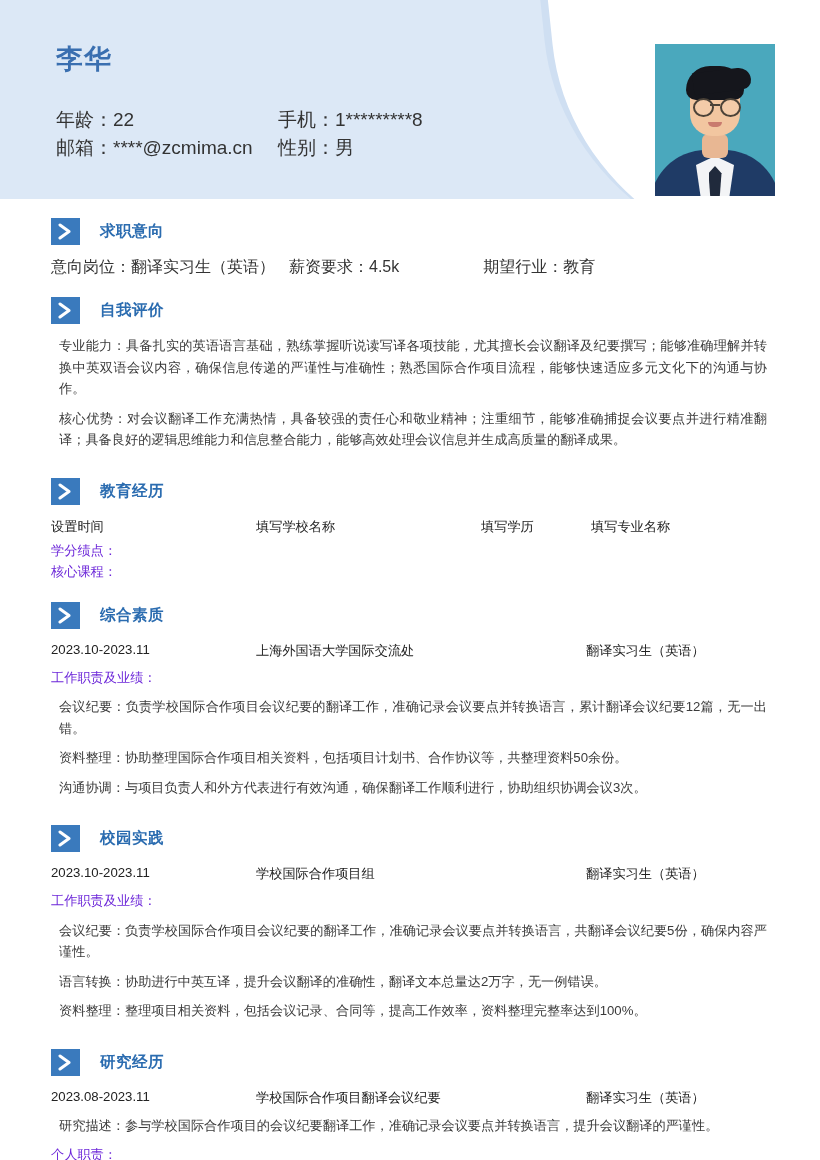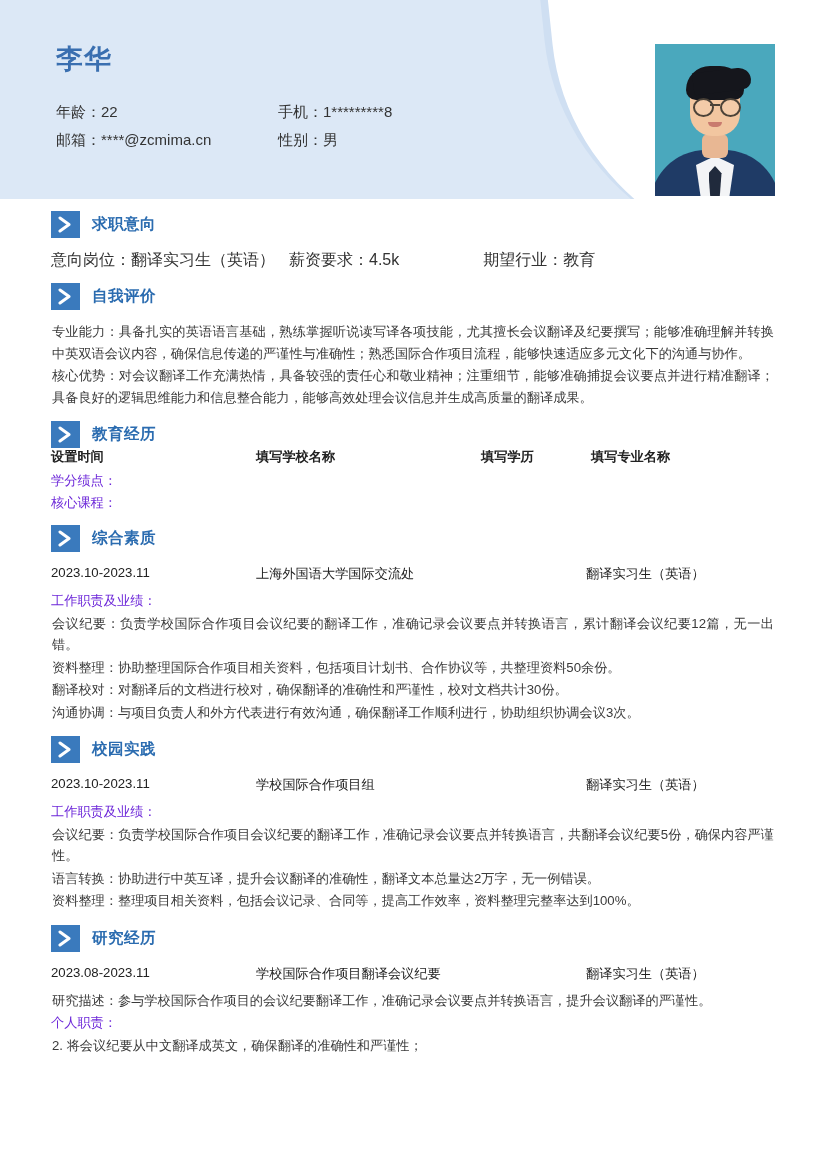--- a/index.html
+++ b/index.html
@@ -60,22 +60,22 @@
     left: 56px;
     top: 41px;
     font-size: 27px;
     font-weight: bold;
     color: #3a6fb0;
     letter-spacing: 1px;
   }
   .meta {
     position: absolute;
     left: 56px;
-    top: 98px;
-    font-size: 15px;
+    top: 106px;
+    font-size: 19px;
     color: #333333;
     line-height: 28px;
   }
   .meta-row { display: block; white-space: nowrap; }
   .meta-col-a { display: inline-block; width: 222px; }
   .meta-col-b { display: inline-block; }
 
   .photo {
     position: absolute;
     left: 655px;
@@ -199,23 +199,23 @@
 
   
   .content {
     position: relative;
     padding: 0 45px 0 51px;
   }
 
   .section-head {
     display: flex;
     align-items: center;
-    gap: 12px;
+    gap: 20px;
     margin: 0;
-    padding-top: 12px;
+    padding-top: 19px;
     text-align: center;
   }
   .chev {
     width: 29px;
     height: 27px;
     background: #3a7abd;
     position: relative;
     flex: 0 0 auto;
   }
   .chev svg { position: absolute; left: 7px; top: 5px; }
@@ -228,21 +228,21 @@
 
   .line {
     font-size: 13.2px;
     line-height: 21.5px;
     color: #6d28d9;
   }
   .para {
     font-size: 13.2px;
     line-height: 21.5px;
     color: #3a3a3a;
-    margin: 1px;
+    margin: 8px;
     text-align: justify;
   }
 
   .intent-row {
     margin-top: 12px;
     font-size: 16px;
     white-space: nowrap;
   }
   .intent-a { display: inline-block; }
   .intent-b { display: inline-block; margin-left: 14px; }
@@ -257,23 +257,24 @@
     color: #222222;
     margin-top: 13px;
     margin-bottom: 7px;
   }
   .exp-date  { width: 205px; flex: 0 0 auto; }
   .exp-org   { width: 330px; flex: 0 0 auto; }
   .exp-role  { flex: 1 1 auto; }
 
   .edu-head {
     display: flex;
-    font-weight: bold;
+    font-weight: normal;
     font-size: 13.2px;
     color: #222222;
+    margin-top: 13px;
     margin-bottom: 4px;
   }
   .edu-c1 { width: 205px; flex: 0 0 auto; }
   .edu-c2 { width: 225px; flex: 0 0 auto; }
   .edu-c3 { width: 110px; flex: 0 0 auto; }
   .edu-c4 { flex: 1 1 auto; }
 </style>
 </head>
 <body>
 
@@ -363,21 +364,20 @@
     <span class="section-title">综合素质</span>
   </div>
   <div class="exp-head">
     <span class="exp-date">2023.10-2023.11</span>
     <span class="exp-org">上海外国语大学国际交流处</span>
     <span class="exp-role">翻译实习生（英语）</span>
   </div>
   <div class="line">工作职责及业绩：</div>
   <p class="para">会议纪要：负责学校国际合作项目会议纪要的翻译工作，准确记录会议要点并转换语言，累计翻译会议纪要12篇，无一出错。</p>
   <p class="para">资料整理：协助整理国际合作项目相关资料，包括项目计划书、合作协议等，共整理资料50余份。</p>
-  <p class="para">翻译校对：对翻译后的文档进行校对，确保翻译的准确性和严谨性，校对文档共计30份。</p>
   <p class="para">沟通协调：与项目负责人和外方代表进行有效沟通，确保翻译工作顺利进行，协助组织协调会议3次。</p>
 
   <div class="section-head">
     <span class="chev">
       <svg width="15" height="17" viewBox="0 0 15 17">
           <path d="M2 2 L11 8.5 L2 15" stroke="#ffffff" stroke-width="3" fill="none" stroke-linecap="round" stroke-linejoin="round"></path>
         </svg>
     </span>
     <span class="section-title">校园实践</span>
   </div>

